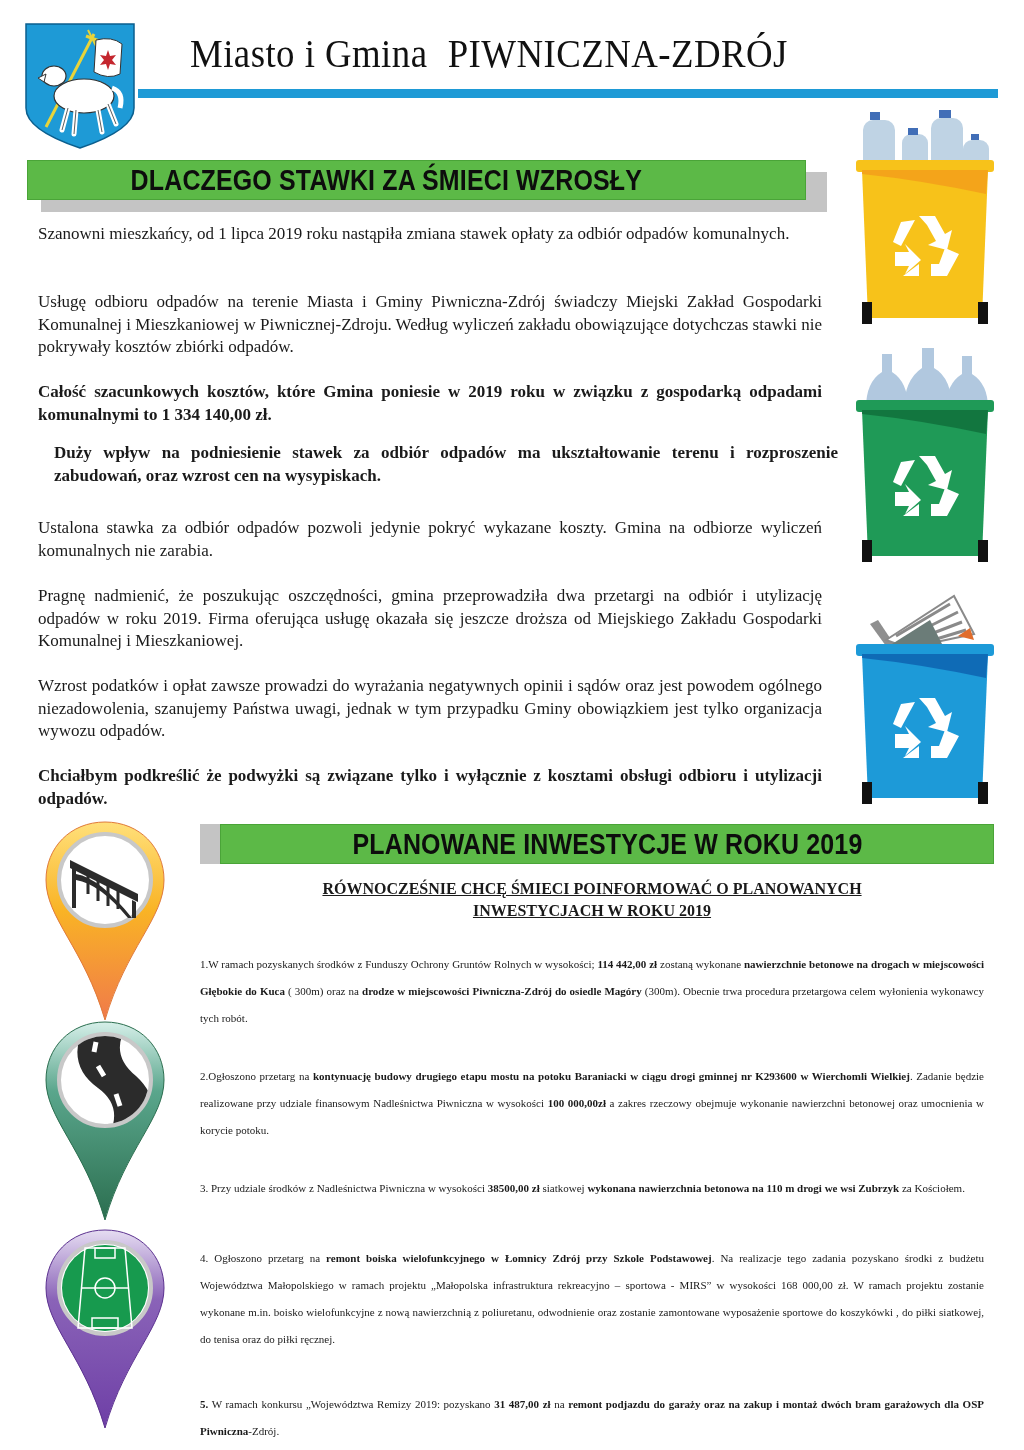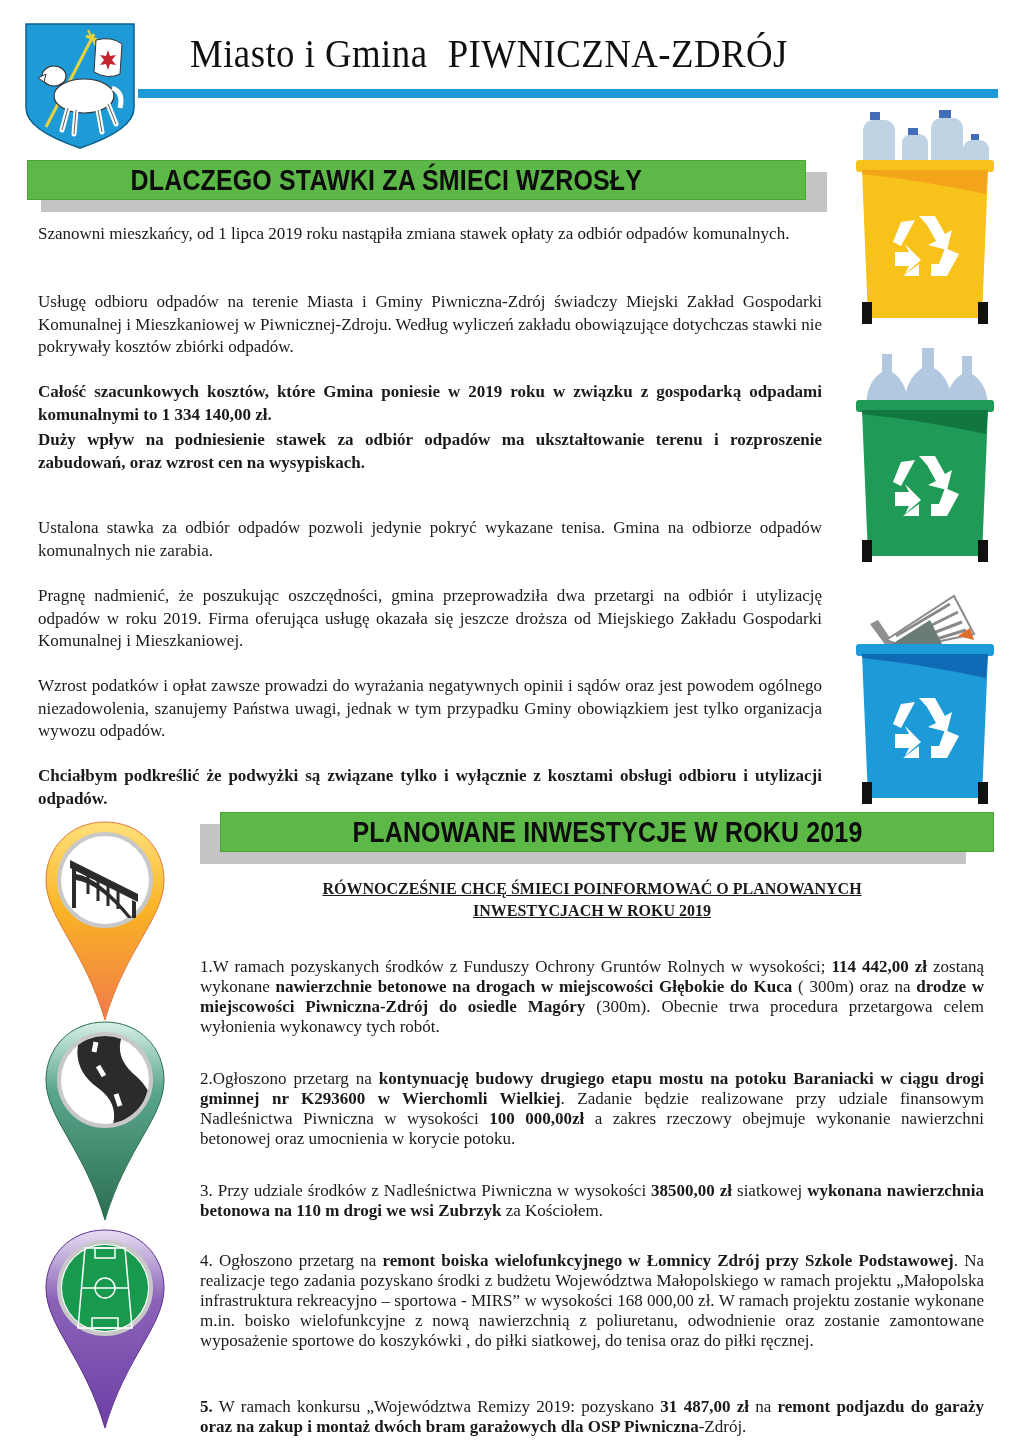--- a/index.html
+++ b/index.html
@@ -16,27 +16,27 @@
   .banner .shadow { position: absolute; background: #c4c4c4; }
   .banner .bar { position: absolute; background: #5cb947; border: 1px solid #4aa438; display: flex; align-items: center; justify-content: center; }
   .banner .bar span { font-family: "Liberation Sans", sans-serif; font-weight: bold; color: #0d0d0d; font-size: 29px; letter-spacing: 0.2px; transform: scaleX(0.86); white-space: nowrap; }
 
   .b1 { left: 27px; top: 160px; width: 800px; height: 60px; }
   .b1 .bar { left: 0; top: 0; width: 777px; height: 38px; }
   .b1 .shadow { left: 14px; top: 12px; width: 786px; height: 40px; }
   .b1 .bar span { margin-left: -60px; }
 
   .b2 { left: 200px; top: 812px; width: 800px; height: 56px; }
-  .b2 .bar { left: 20px; top: 0; width: 772px; height: 38px; align-items: center; }
+  .b2 .bar { left: 20px; top: 12px; width: 772px; height: 38px; align-items: center; }
   .b2 .shadow { left: 0; top: 12px; width: 766px; height: 40px; }
 
   
   .para { position: absolute; left: 38px; width: 784px; font-size: 17px; line-height: 22.6px; text-align: justify; }
   .para.bold { font-weight: bold; }
-  .inv { position: absolute; left: 200px; width: 784px; font-size: 17px; line-height: 20px; text-align: justify; }
+  .inv { position: absolute; left: 200px; width: 784px; font-size: 11px; line-height: 27px; text-align: justify; }
   .inv b { font-weight: bold; }
 
   .subhead { position: absolute; left: 200px; top: 878px; width: 784px; text-align: center; font-weight: bold; font-size: 16px; line-height: 22px; text-decoration: underline; }
 
   
   .bin { position: absolute; left: 850px; width: 150px; height: 220px; }
 
   
   .pin { position: absolute; left: 40px; width: 130px; height: 205px; }
 </style>
@@ -70,22 +70,22 @@
 <div class="banner b1">
   <div class="shadow"></div>
   <div class="bar">
     <span>DLACZEGO STAWKI ZA ŚMIECI WZROSŁY</span>
   </div>
 </div>
 
 <p class="para" style="top:206px;">Szanowni mieszkańcy, od 1 lipca 2019 roku nastąpiła zmiana stawek opłaty za odbiór odpadów komunalnych.</p>
 <p class="para" style="top:274px;">Usługę odbioru odpadów na terenie Miasta i Gminy Piwniczna-Zdrój świadczy Miejski Zakład Gospodarki Komunalnej i Mieszkaniowej w Piwnicznej-Zdroju. Według wyliczeń zakładu obowiązujące dotychczas stawki nie pokrywały kosztów zbiórki odpadów.</p>
 <p class="para bold" style="top:364px;">Całość szacunkowych kosztów, które Gmina poniesie w 2019 roku w związku  z gospodarką odpadami komunalnymi to 1 334 140,00 zł.</p>
-<p class="para bold" style="top:412px;">Duży wpływ na podniesienie stawek za odbiór odpadów ma ukształtowanie terenu i rozproszenie zabudowań, oraz wzrost cen na wysypiskach.</p>
-<p class="para" style="top:500px;">Ustalona stawka za odbiór  odpadów pozwoli jedynie pokryć wykazane tenisa. Gmina na odbiorze odpadów komunalnych nie zarabia.</p>
+<p class="para bold" style="top:425px;margin-left:16px;">Duży wpływ na podniesienie stawek za odbiór odpadów ma ukształtowanie terenu i rozproszenie zabudowań, oraz wzrost cen na wysypiskach.</p>
+<p class="para" style="top:500px;">Ustalona stawka za odbiór  odpadów pozwoli jedynie pokryć wykazane koszty. Gmina na odbiorze wyliczeń komunalnych nie zarabia.</p>
 <p class="para" style="top:568px;">Pragnę nadmienić, że poszukując oszczędności, gmina przeprowadziła dwa przetargi na odbiór i utylizację odpadów w roku 2019. Firma oferująca usługę okazała się jeszcze  droższa od Miejskiego Zakładu Gospodarki Komunalnej i Mieszkaniowej.</p>
 <p class="para" style="top:658px;">Wzrost podatków i opłat zawsze prowadzi do wyrażania negatywnych opinii i sądów oraz jest powodem ogólnego niezadowolenia, szanujemy Państwa uwagi, jednak w tym przypadku Gminy obowiązkiem  jest tylko organizacja wywozu odpadów.</p>
 <p class="para bold" style="top:748px;">Chciałbym podkreślić że podwyżki są związane tylko i wyłącznie z kosztami obsługi  odbioru i utylizacji odpadów.</p>
 
 <div class="bin" style="top:108px;">
   <svg width="150" height="225" viewBox="0 0 150 225">
     <g fill="#b9cfe2" opacity="0.9">
       <rect x="13" y="12" width="32" height="50" rx="10"></rect>
         <rect x="20" y="4" width="10" height="8" fill="#2d5fb0"></rect>
       <rect x="52" y="26" width="26" height="38" rx="9"></rect>

